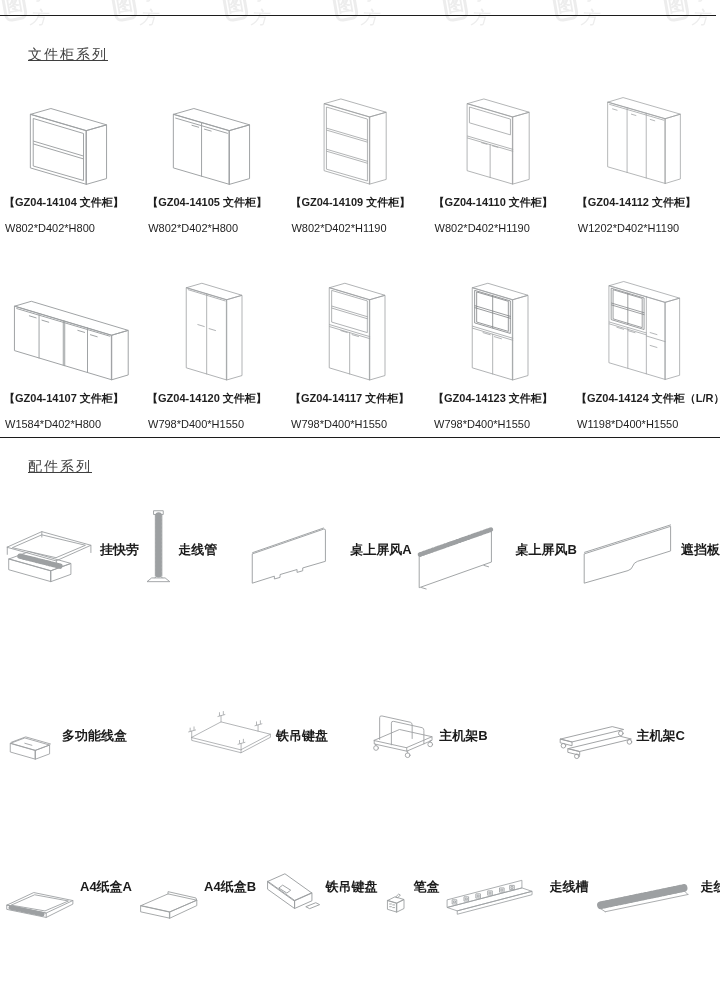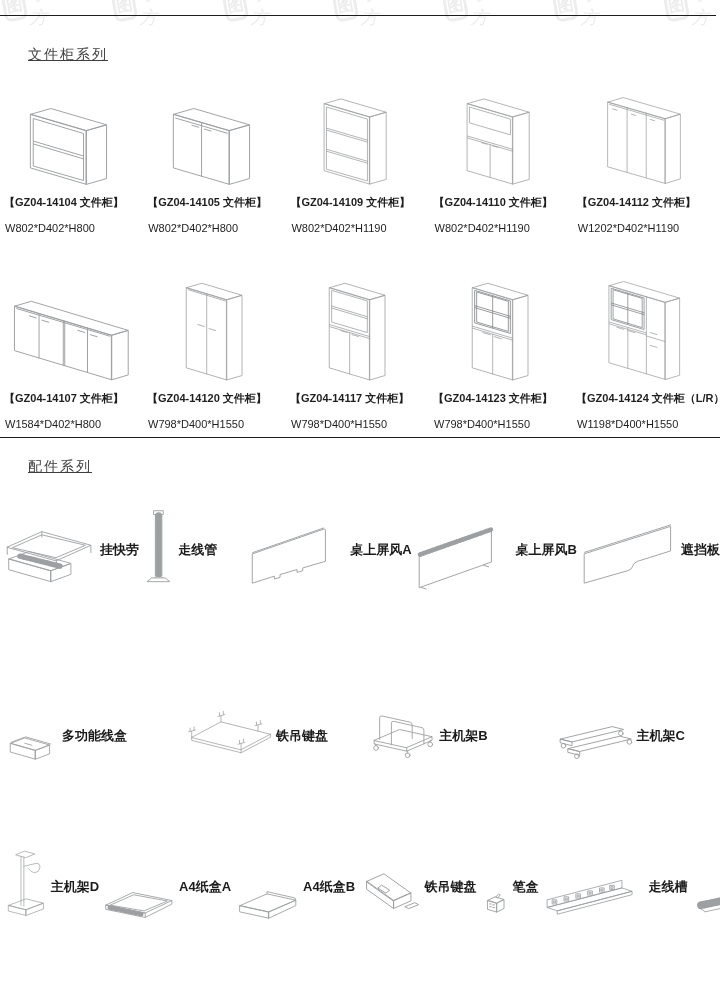--- a/index.html
+++ b/index.html
@@ -382,33 +382,20 @@
           <circle cx="73" cy="16" r="2.4"></circle>
             <circle cx="82" cy="25" r="2.4"></circle>
         </svg>
       </div>
       <div class="acc-label">主机架C</div>
     </div>
   </div>
 
   <div class="acc-row acc-row3">
 
-    <div class="acc-cell">
-      <div class="acc-fig">
-        <svg class="draw" height="76" viewBox="0 0 70 105">
-          <path d="M22,12 L34,7 L48,11 L36,16 Z"></path>
-          <path d="M29,14 L29,82 M33,15 L33,83"></path>
-          <path d="M33,28 L50,24 Q56,24 55,30 L53,35 Q47,39 43,35 L39,31"></path>
-          <path d="M12,82 L36,73 L60,79 L36,88 Z"></path>
-          <path d="M12,82 L36,88 L36,96 L12,90 Z"></path>
-          <path d="M36,88 L60,79 L60,87 L36,96 Z"></path>
-        </svg>
-      </div>
-      <div class="acc-label">主机架D</div>
-    </div>
 
     <div class="acc-cell">
       <div class="acc-fig">
         <svg class="draw" width="80" viewBox="0 0 90 46">
           <path d="M8,27 L38,13 L82,22 L52,36 Z"></path>
           <path d="M13,27 L39,15.5 L77,22.5 L51,33.5 Z"></path>
           <path d="M8,27 L52,36 L52,41 L8,32 Z"></path>
           <path d="M52,41 L82,26 L82,22"></path>
           <line x1="12" y1="30" x2="48" y2="37.5" stroke-width="5" stroke-dasharray="1.2,2"></line>
         </svg>

